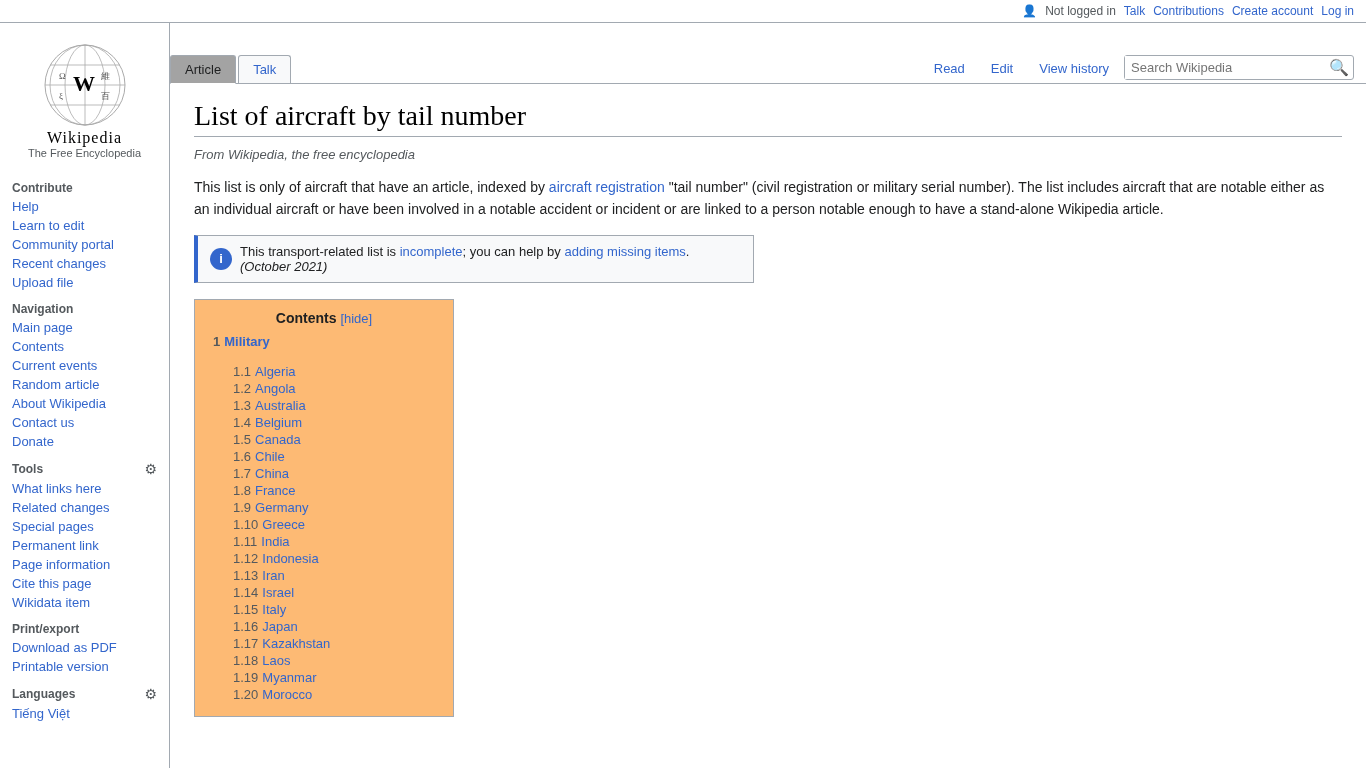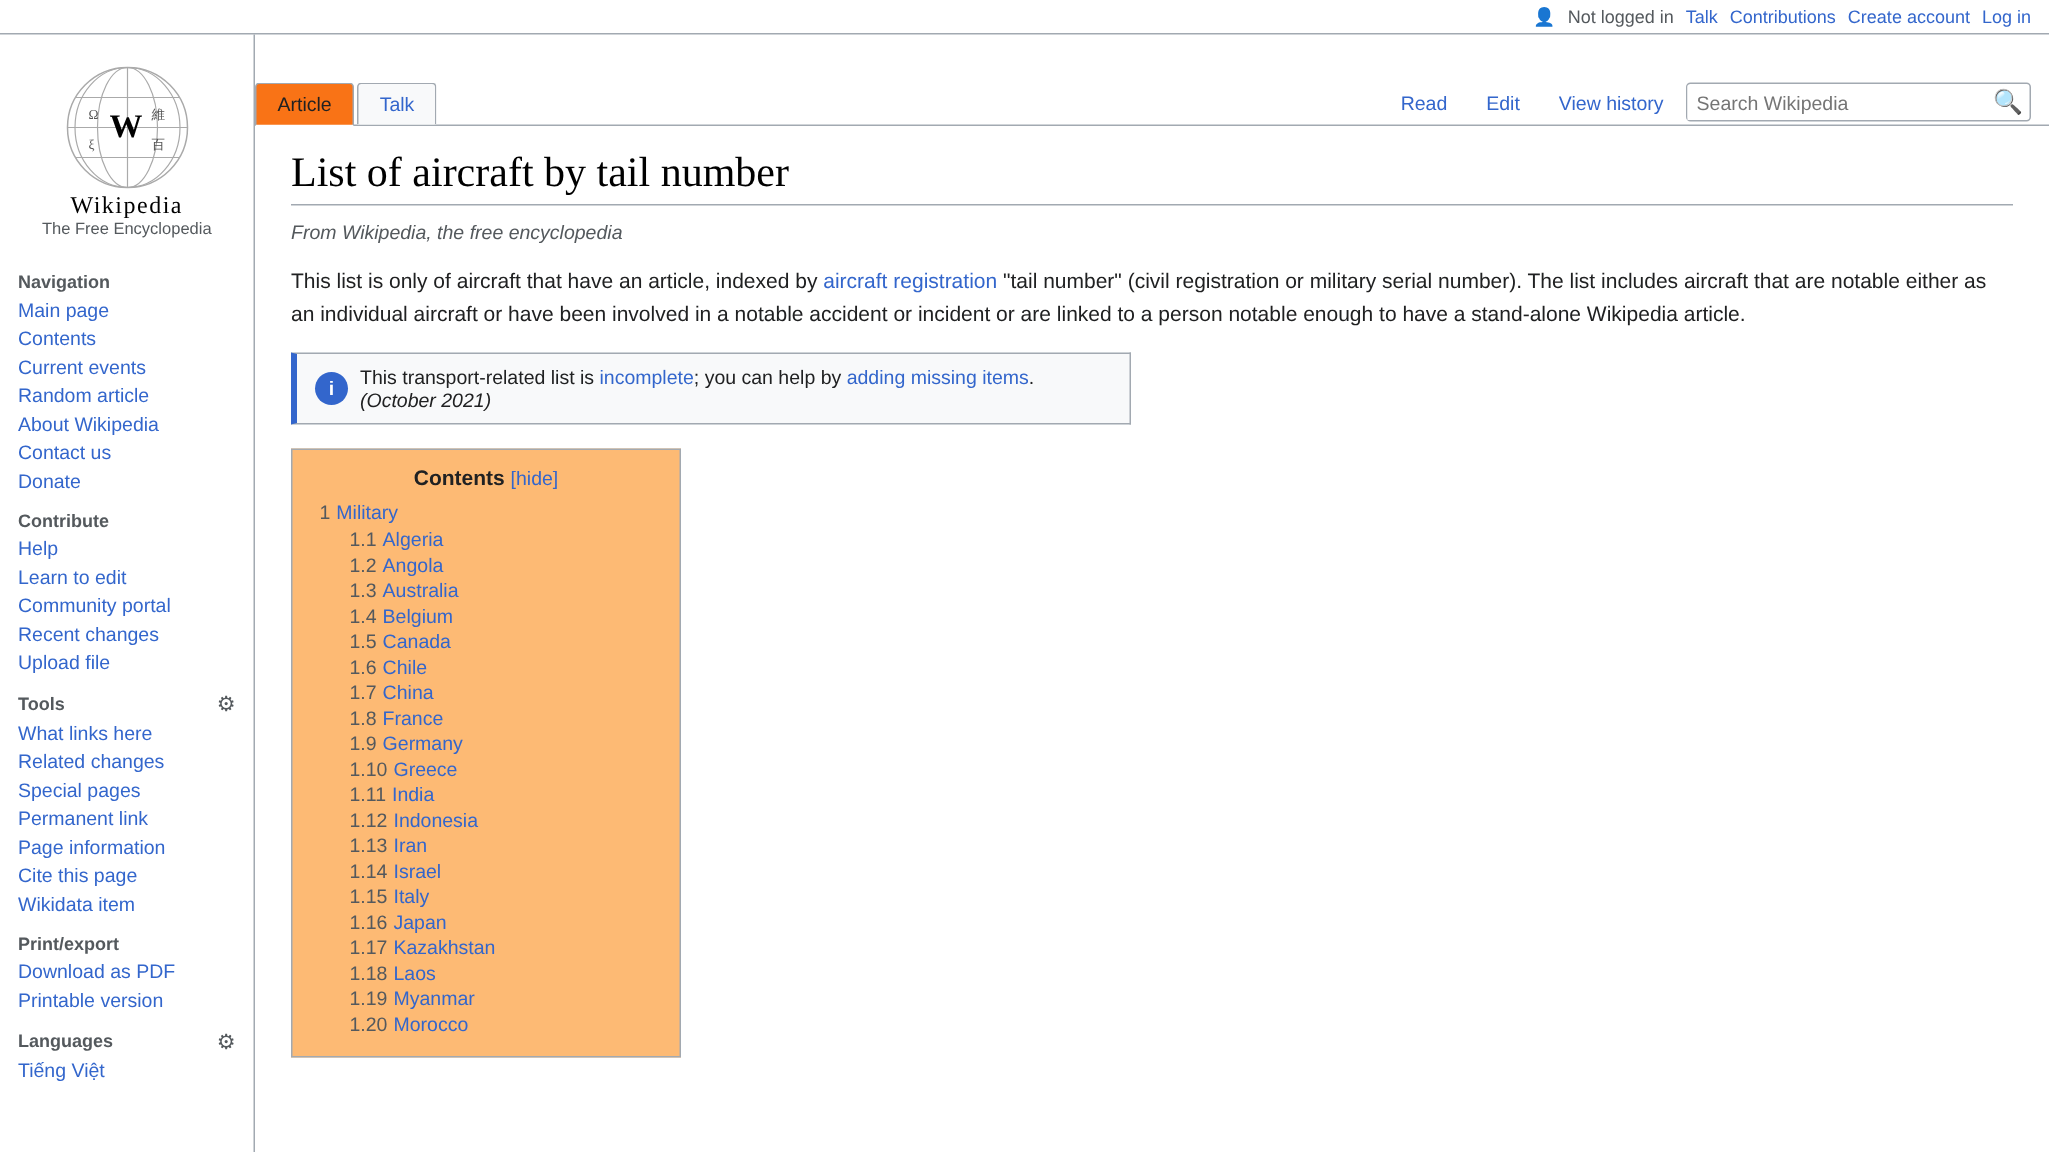--- a/index.html
+++ b/index.html
@@ -106,21 +106,21 @@
       border: 1px solid #a2a9b1;
       border-bottom: none;
       background: #f8f9fa;
       color: #3366cc;
       cursor: pointer;
       margin-right: 2px;
       border-radius: 3px 3px 0 0;
       font-size: 13px;
     }
     .tab-item.active {
-      background: #f97316;
+      background: #a3a3a3;
       color: #202122;
       border-bottom: 1px solid #fff;
       margin-bottom: -1px;
       z-index: 2;
       margin-top: 32px;
     }
     .tab-right {
       display: flex;
       align-items: center;
       gap: 4px;
@@ -231,22 +231,22 @@
       margin-bottom: 8px;
       font-size: 14px;
     }
     .toc-hide {
       font-weight: normal;
       font-size: 13px;
       color: #3366cc;
       cursor: pointer;
     }
     .toc-main-item {
-      font-weight: normal;
-      margin-bottom: 3px;
+      font-weight: bold;
+      margin-bottom: 15px;
     }
     .toc-sub-item {
       padding-left: 20px;
       margin-bottom: 2px;
       color: #3366cc;
     }
     .toc-num {
       color: #54595d;
       margin-right: 4px;
     }
@@ -281,40 +281,40 @@
 
         <text x="32" y="50" font-family="serif" font-size="22" font-weight="bold" fill="#000">W</text>
 
         <text x="18" y="38" font-family="serif" font-size="9" fill="#555">Ω</text>
         <text x="60" y="38" font-family="serif" font-size="9" fill="#555">維</text>
         <text x="18" y="58" font-family="serif" font-size="9" fill="#555">ξ</text>
         <text x="60" y="58" font-family="serif" font-size="9" fill="#555">百</text>
       </svg>
       <span class="wiki-title">Wikipedia</span>
       <span class="wiki-subtitle">The Free Encyclopedia</span>
+    </div>
+
+    <div class="sidebar-section">
+      <span class="sidebar-section-header">Contribute</span>
+      <a class="sidebar-link">Help</a>
+      <a class="sidebar-link">Learn to edit</a>
+      <a class="sidebar-link">Community portal</a>
+      <a class="sidebar-link">Recent changes</a>
+      <a class="sidebar-link">Upload file</a>
     </div>
 
     <div class="sidebar-section">
       <span class="sidebar-section-header">Navigation</span>
       <a class="sidebar-link">Main page</a>
       <a class="sidebar-link">Contents</a>
       <a class="sidebar-link">Current events</a>
       <a class="sidebar-link">Random article</a>
       <a class="sidebar-link">About Wikipedia</a>
       <a class="sidebar-link">Contact us</a>
       <a class="sidebar-link">Donate</a>
-    </div>
-
-    <div class="sidebar-section">
-      <span class="sidebar-section-header">Contribute</span>
-      <a class="sidebar-link">Help</a>
-      <a class="sidebar-link">Learn to edit</a>
-      <a class="sidebar-link">Community portal</a>
-      <a class="sidebar-link">Recent changes</a>
-      <a class="sidebar-link">Upload file</a>
     </div>
 
     <div class="sidebar-section">
       <div class="sidebar-tools-header">
         <span class="sidebar-tools-title">Tools</span>
         <span class="gear-icon">⚙</span>
       </div>
       <a class="sidebar-link">What links here</a>
       <a class="sidebar-link">Related changes</a>
       <a class="sidebar-link">Special pages</a>

